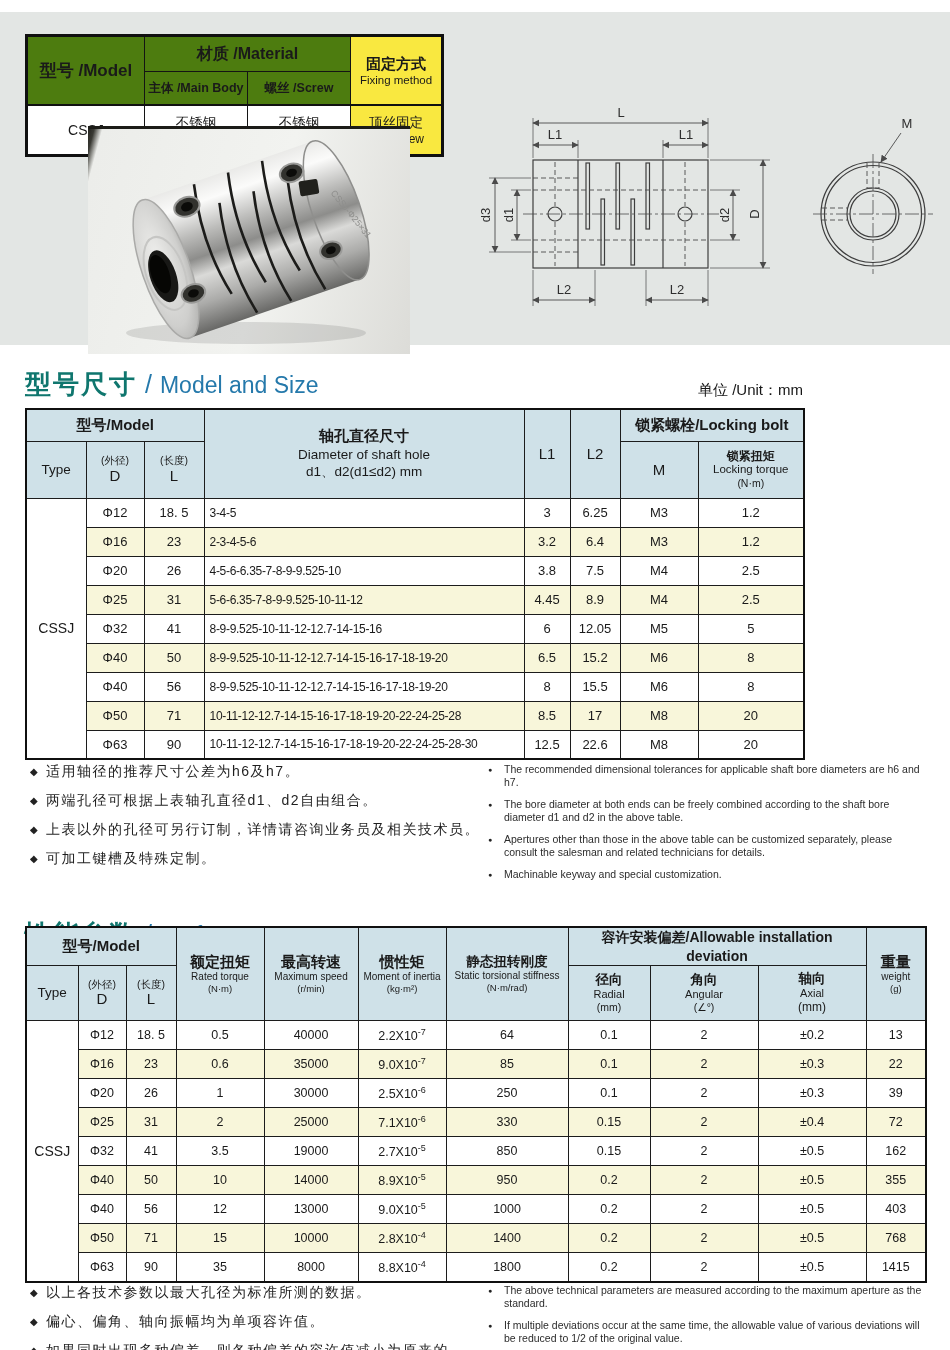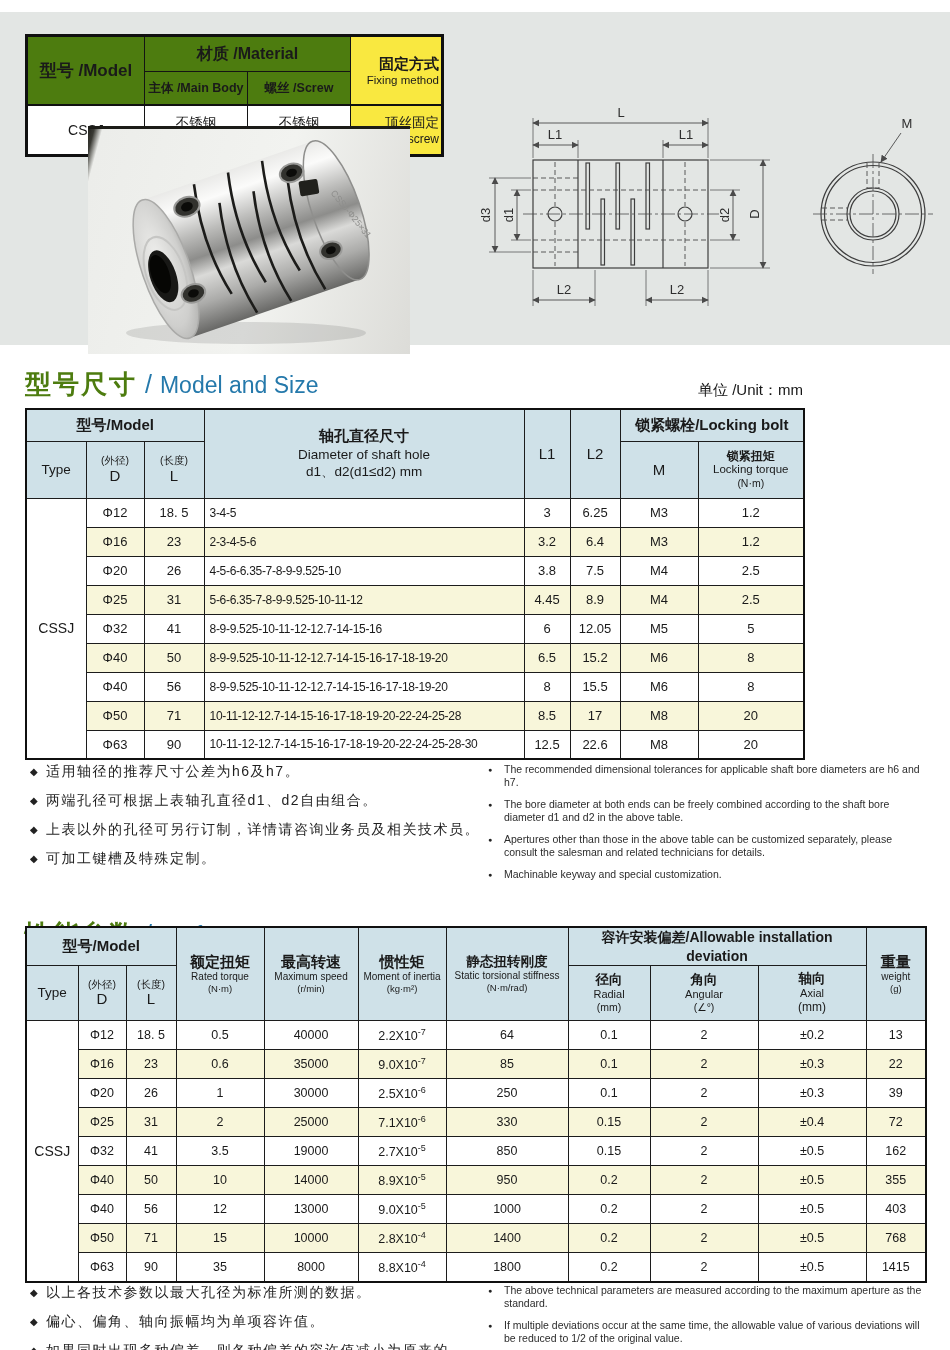--- a/index.html
+++ b/index.html
@@ -8,21 +8,21 @@
 
   
   .gray-panel{position:absolute;left:0;top:12px;width:950px;height:333px;background:#e3e6e4;}
 
   
   .mat-table{position:absolute;left:25px;top:22px;width:416px;border-collapse:collapse;table-layout:fixed;background:#cfe1e8;}
   .mat-table td{border:1px solid #141414;text-align:center;vertical-align:middle;padding:2px 2px;}
   .mat-table{border:3px solid #101010;}
   .mat-table tr.h1 td,.mat-table tr.h2 td{background:#4d7c0f;}
   .mat-table tr.datarow td{background:#fff;border-top:2px solid #101010;height:44px;}
-  .mat-table td.yellow{background:#f9e840 !important;text-align:right;}
+  .mat-table td.yellow{background:#f9e840 !important;}
   .mt-model{font-size:17px;font-weight:600;}
   .mt-mat{font-size:16px;font-weight:600;height:30px;}
   .mt-sub{font-size:12.5px;font-weight:600;height:28px;}
   .fix-cn{font-size:15px;font-weight:700;}
   .fix-en{font-size:11.5px;}
   .cell-cn{font-size:13.5px;}
   .cell-en{font-size:12px;}
   .mt-type{font-size:14px;}
 
   
@@ -31,21 +31,21 @@
     border-top:3px solid #1b1b17;box-sizing:border-box;}
 
   
   .drawing{position:absolute;left:433px;top:78px;width:514px;height:246px;}
 
   
   .sec-head{position:absolute;display:flex;justify-content:space-between;align-items:flex-end;}
   .sec1{left:25px;top:358px;width:778px;height:44px;}
   .sec2{left:25px;top:912px;width:778px;height:40px;}
   .sec-title{display:flex;align-items:baseline;gap:8px;}
-  .t-cn{font-size:26px;font-weight:700;color:#4d7c0f;letter-spacing:2px;text-align:center;}
+  .t-cn{font-size:26px;font-weight:700;color:#0f766e;letter-spacing:2px;text-align:center;}
   .t-slash{font-size:25px;color:#2579ab;font-weight:400;}
   .t-en{font-size:23px;color:#2579ab;}
   .unit{font-size:15px;color:#161616;padding-bottom:2px;}
 
   
   .big-table{border-collapse:collapse;table-layout:fixed;position:absolute;background:#404040;border:2.5px solid #101010;padding-left:44px;}
   .big-table th,.big-table td{border:1.4px solid #1c1c1c;text-align:center;vertical-align:middle;padding:0 2px;overflow:hidden;}
   .big-table th{background:#cfe1e8;font-weight:400;}
   .size-table{left:25px;top:408px;width:778px;}
   .perf-table{left:25px;top:926px;width:900px;}

